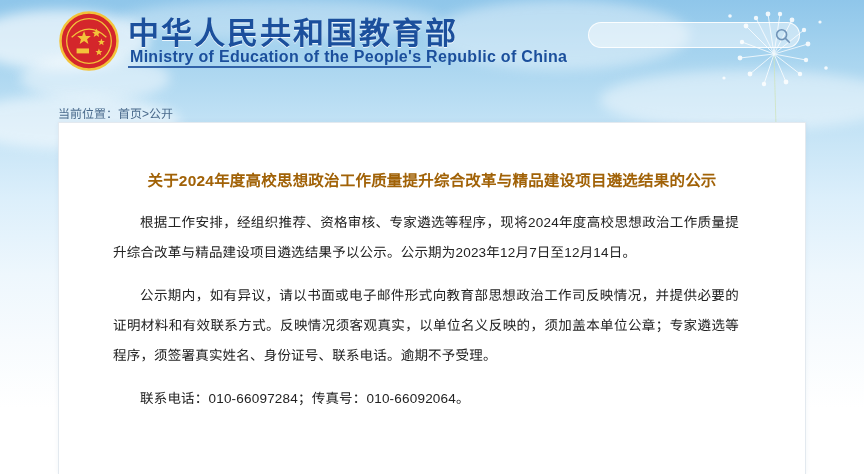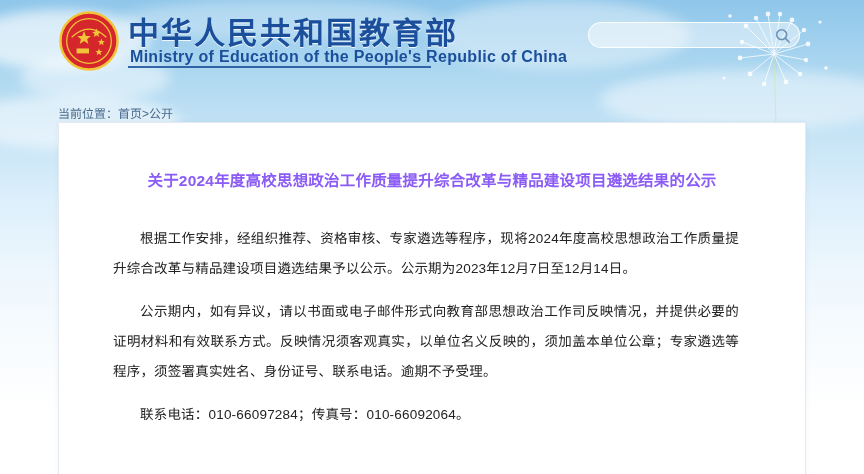--- a/index.html
+++ b/index.html
@@ -130,25 +130,25 @@
   .card {
     position: absolute;
     left: 58px; top: 122px;
     width: 748px; height: 352px;
     background: #ffffff;
     border: 1px solid #e3e9ef;
     border-bottom: none;
     box-shadow: 0 0 4px rgba(120,150,180,.10);
   }
   .doc-title {
-    margin: 46px 60px 16px 60px;
+    margin: 46px 60px 0 60px;
     text-align: center;
     font-size: 15.5px;
     font-weight: bold;
-    color: #8b5cf6;
+    color: #a16207;
     line-height: 1.5;
     letter-spacing: .2px;
   }
   .doc-body {
     margin: 0 54px;
     padding-top: 16px;
   }
   .doc-body p {
     margin: 0 12px 13px 0;
     font-size: 13.5px;

